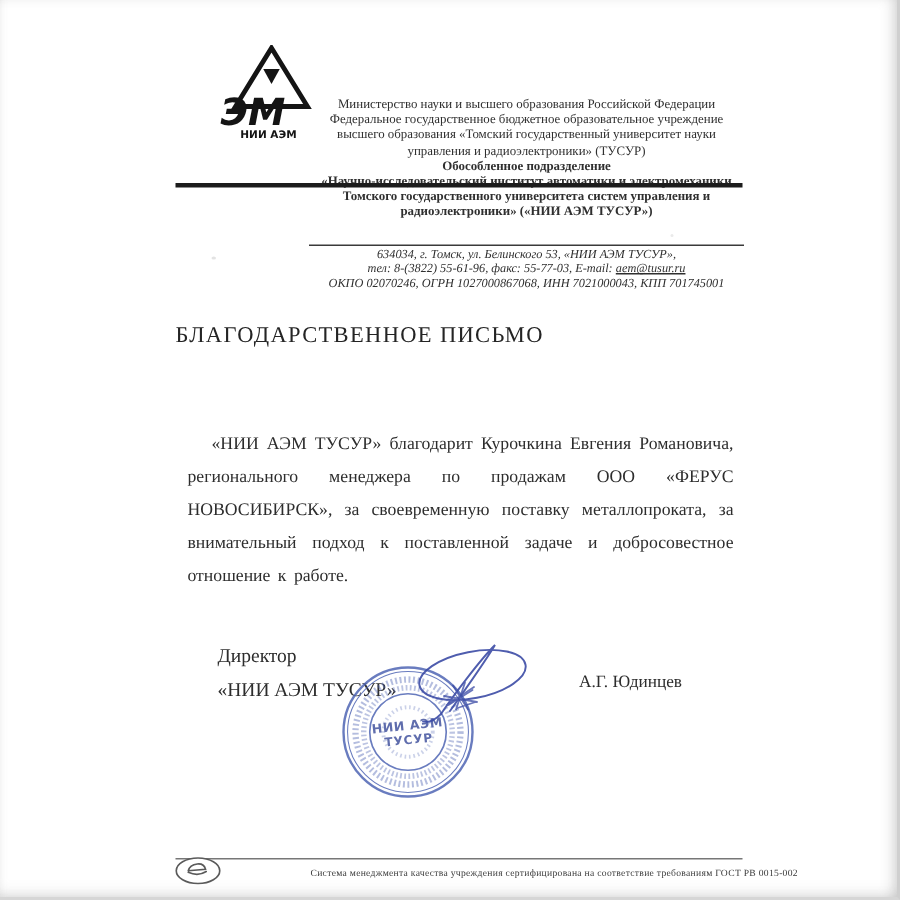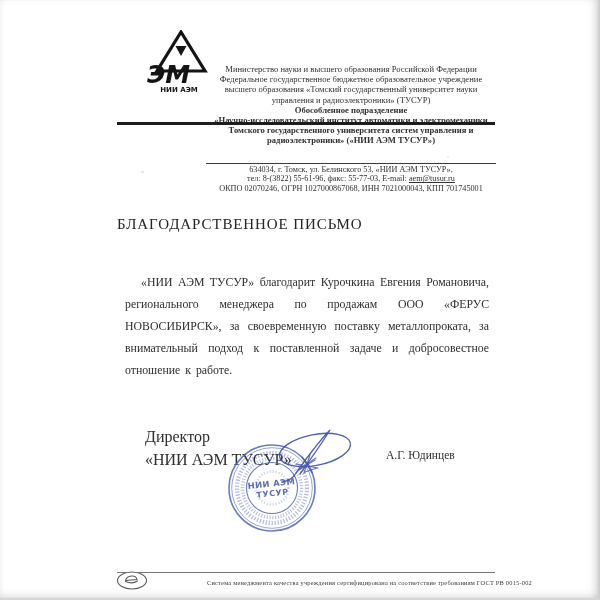--- a/index.html
+++ b/index.html
@@ -13,31 +13,31 @@
                inset 3px 0 6px -4px rgba(140,140,140,.14);
     color:#333;
   }
   .abs{position:absolute;}
   
   .logo-svg{left:146px;top:30px;width:70px;height:64px;}
   .header-text{left:206px;top:16px;width:290px;text-align:center;color:#2f2f2f;margin-top:48px;}
   .hline{font-size:8.6px;line-height:10.2px;white-space:nowrap;}
   .hline.bold{font-weight:bold;}
   .hline.underlined{border-bottom:1px solid #3a3a3a;padding-bottom:17px;margin-bottom:1px;}
-  .hline.contact{font-size:8.2px;line-height:9.6px;text-align:center;}
+  .hline.contact{font-style:italic;font-size:8.2px;line-height:9.6px;text-align:center;}
   .email{text-decoration:underline;}
   .rule-thick{left:117px;top:122px;width:378px;height:2.5px;background:#1c1c1c;}
   
   .doc-title{left:117px;top:216px;width:378px;text-align:left;font-size:15px;
              letter-spacing:.9px;color:#242424;}
   
-  .doc-body{left:125px;top:271px;width:364px;font-size:11.8px;line-height:22px;
+  .doc-body{left:125px;top:284px;width:364px;font-size:11.8px;line-height:22px;
             text-align:justify;text-indent:16px;word-spacing:2px;color:#2d2d2d;}
   
-  .sig-left{left:145px;top:426px;font-size:16px;line-height:22.5px;color:#2d2d2d;}
+  .sig-left{left:145px;top:426px;font-size:13px;line-height:22.5px;color:#2d2d2d;}
   .sig-name{left:386px;top:449px;font-size:11.5px;color:#2d2d2d;}
   .stamp-svg{left:226px;top:442px;width:92px;height:92px;opacity:.85;}
   .autograph-svg{left:272px;top:424px;width:112px;height:84px;}
   
   .rule-thin{left:117px;top:572px;width:378px;height:1px;background:#777;}
   .cert-svg{left:113px;top:567px;width:38px;height:26px;}
   .footer-text{left:207px;top:579px;font-size:6.4px;color:#3a3a3a;white-space:nowrap;
                letter-spacing:.2px;}
   
   .speck{position:absolute;background:#b9b9b9;border-radius:50%;}

